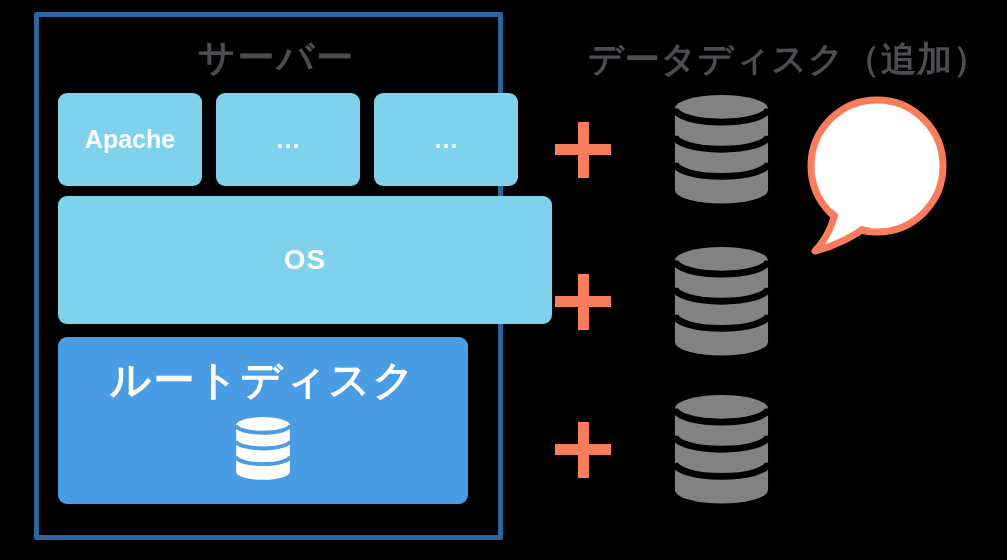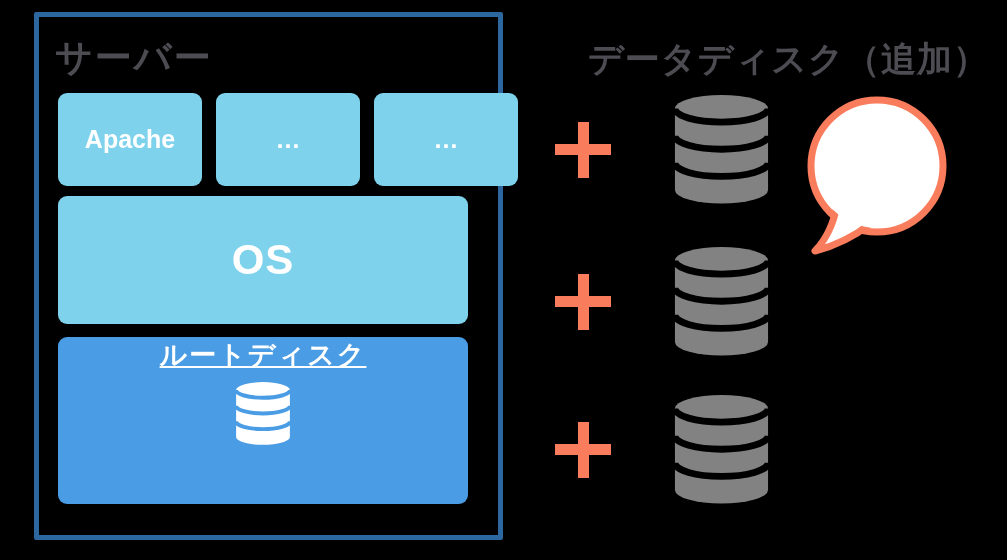--- a/index.html
+++ b/index.html
@@ -18,45 +18,45 @@
     font-family:"Liberation Sans","DejaVu Sans",sans-serif;font-weight:bold;
     overflow:hidden;
   }
 
   
   .server-box{
     position:absolute;left:34px;top:12px;width:469px;height:528px;
     border:5px solid var(--panel-border);border-radius:2px;box-sizing:border-box;
   }
   .server-title{
-    position:absolute;left:0;right:0;top:16px;
+    position:absolute;left:0;right:0;top:16px;text-align:center;
     font-size:37px;color:var(--title-gray);letter-spacing:2px;padding-left:16px;
   }
   .apps-row{
     position:absolute;left:19px;top:76px;width:460px;height:93px;
     display:flex;gap:14px;
   }
   .app-box{
     flex:1;background:var(--light-blue);border-radius:9px;
     display:flex;align-items:center;justify-content:center;
     color:var(--white);font-size:25px;
   }
   .os-box{
-    position:absolute;left:19px;top:179px;width:410px;height:128px;
+    position:absolute;left:19px;top:179px;width:494px;height:128px;
     background:var(--light-blue);border-radius:9px;
     display:flex;align-items:center;justify-content:center;
-    color:var(--white);font-size:42px;letter-spacing:1px;
+    color:var(--white);font-size:28px;letter-spacing:1px;
   }
   .root-disk-box{
     position:absolute;left:19px;top:320px;width:410px;height:167px;
     background:var(--medium-blue);border-radius:9px;
     display:flex;flex-direction:column;align-items:center;
     color:var(--white);
   }
-  .root-disk-label{font-size:27px;letter-spacing:2px;text-decoration:underline;}
+  .root-disk-label{margin-top:16px;font-size:41px;letter-spacing:2px;}
   .db-icon{display:block;}
   .db-white{width:56px;margin-top:8px;fill:var(--white);color:var(--medium-blue);}
   .db-gray{width:97px;fill:var(--disk-gray);color:var(--background);}
 
   
   .data-disk-title{
     position:absolute;left:588px;top:36px;
     font-size:35px;color:var(--title-gray);letter-spacing:1px;
   }
   .disk-row{

